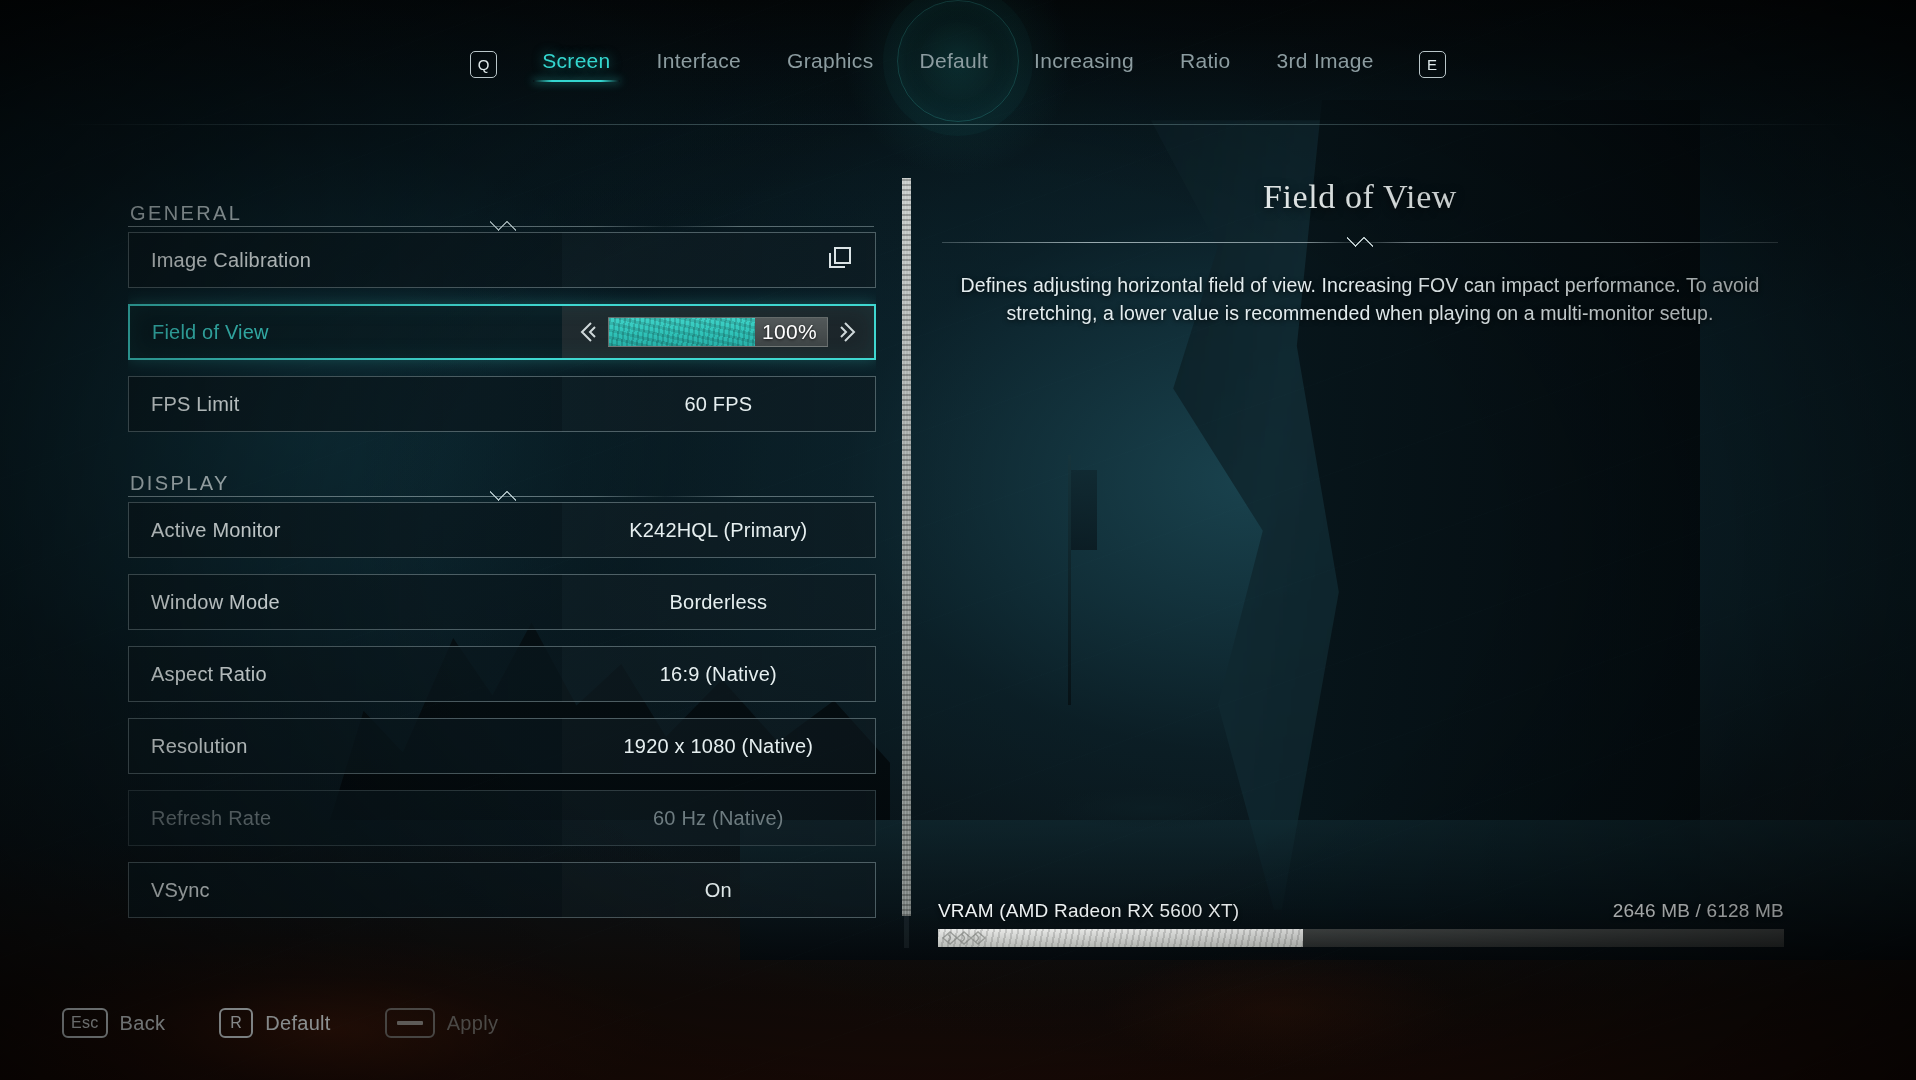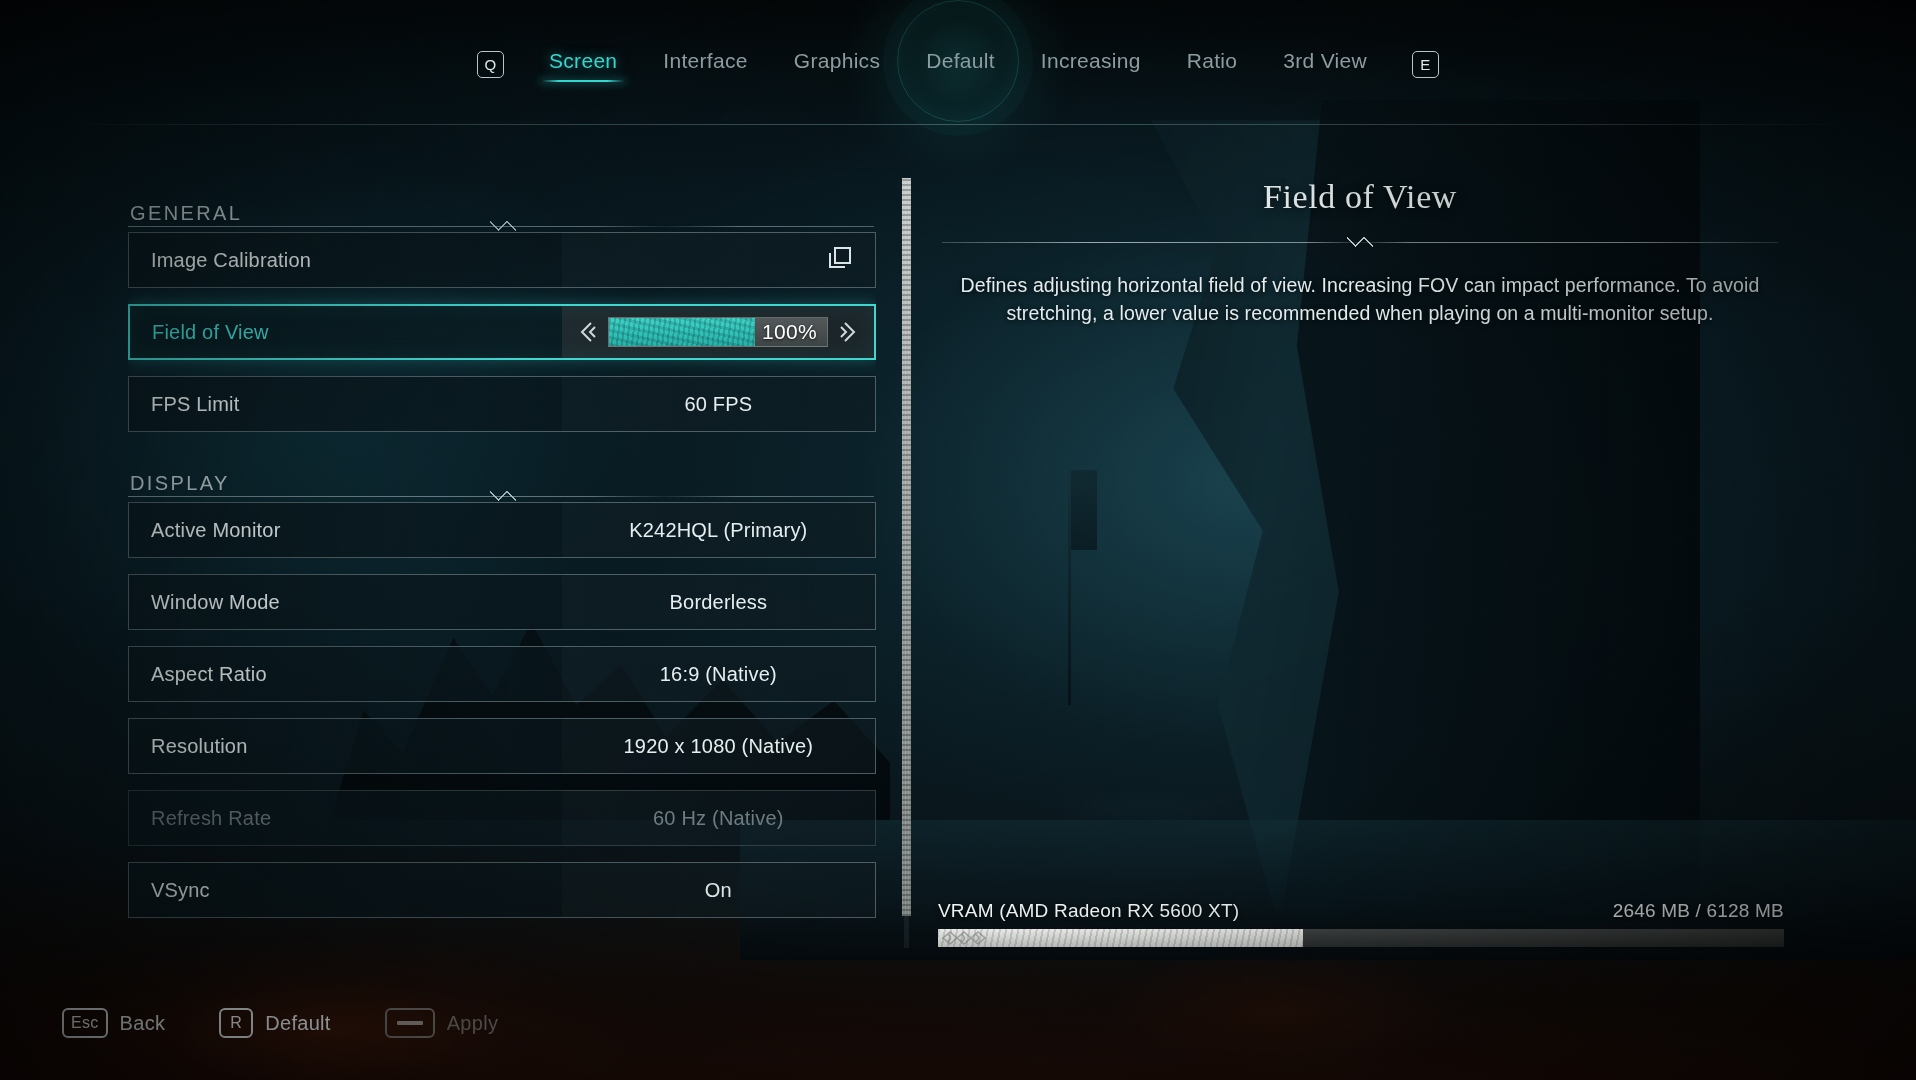--- a/index.html
+++ b/index.html
@@ -292,21 +292,21 @@
   <div class="topnav">
     <div class="nav-glow"></div>
     <div class="nav-items" id="nav-items">
         <span class="keycap nav-key">Q</span>
         <div class="tab active">Screen</div>
         <div class="tab">Interface</div>
         <div class="tab">Graphics</div>
         <div class="tab">Default</div>
         <div class="tab">Increasing</div>
         <div class="tab">Ratio</div>
-        <div class="tab">3rd View</div>
+        <div class="tab">3rd Image</div>
         <span class="keycap nav-key">E</span>
       </div>
   </div>
   <div class="nav-rule"></div>
 
   <div class="left-panel" id="left-panel">
       <div class="group-head">
         <div class="group-title">GENERAL</div>
         <div class="group-rule"></div>
       </div>

